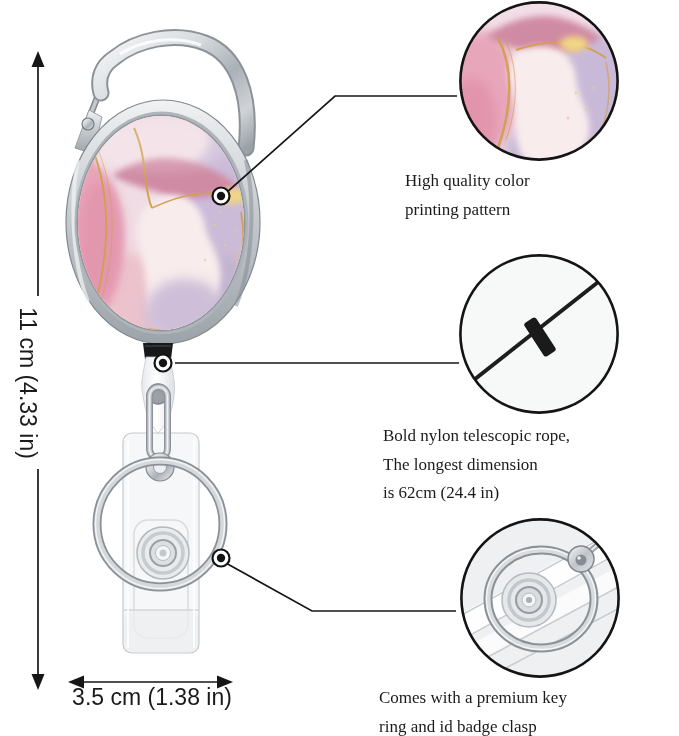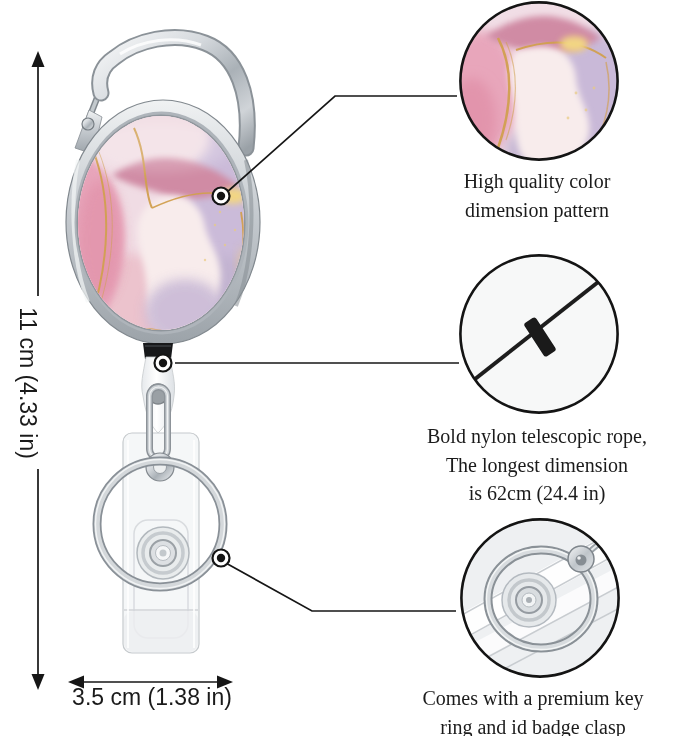--- a/index.html
+++ b/index.html
@@ -1,21 +1,21 @@
 <!DOCTYPE html>
 <html><head>
 <meta charset="utf-8">
 <style>
   html,body{margin:0;padding:0;background:#ffffff;}
   .canvas{position:relative;width:679px;height:736px;background:#ffffff;overflow:hidden;
           font-family:"Liberation Serif",serif;color:#1b1b1b;}
   .abs{position:absolute;}
   svg{display:block;}
-  .callout-text{position:absolute;text-align:center;font-family:"Liberation Serif",serif;
-                font-size:20px;line-height:28.5px;color:#1b1b1b;}
+  .callout-text{position:absolute;text-align:left;font-family:"Liberation Serif",serif;
+                font-size:17px;line-height:28.5px;color:#1b1b1b;}
   .dim-label{position:absolute;text-align:center;font-family:"Liberation Sans",sans-serif;
              font-size:23px;color:#1a1a1a;}
   .dim-label.vertical{transform:rotate(90deg);transform-origin:center center;}
   .circle-callout{position:absolute;}
 </style>
 </head>
 <body>
 
 <div class="canvas">
 
@@ -286,21 +286,21 @@
           <circle cx="72" cy="85" r="7" fill="#f2f4f5" stroke="#b3b9be" stroke-width="1"></circle>
           <circle cx="72" cy="85" r="3" fill="#a9afb4"></circle>
         </g>
       </g>
       <circle cx="83" cy="83" r="78.6" fill="none" stroke="#141414" stroke-width="2.6"></circle>
     </svg>
   </div>
 
   <div class="callout-text" style="left:405px;top:167px;width:264px">
     <div>High quality color</div>
-    <div>dimension pattern</div>
+    <div>printing pattern</div>
   </div>
 
   <div class="callout-text" style="left:383px;top:422px;width:308px">
     <div>Bold nylon telescopic rope,</div>
     <div>The longest dimension</div>
     <div>is 62cm (24.4 in)</div>
   </div>
 
   <div class="callout-text" style="left:379px;top:684px;width:308px">
     <div>Comes with a premium key</div>

